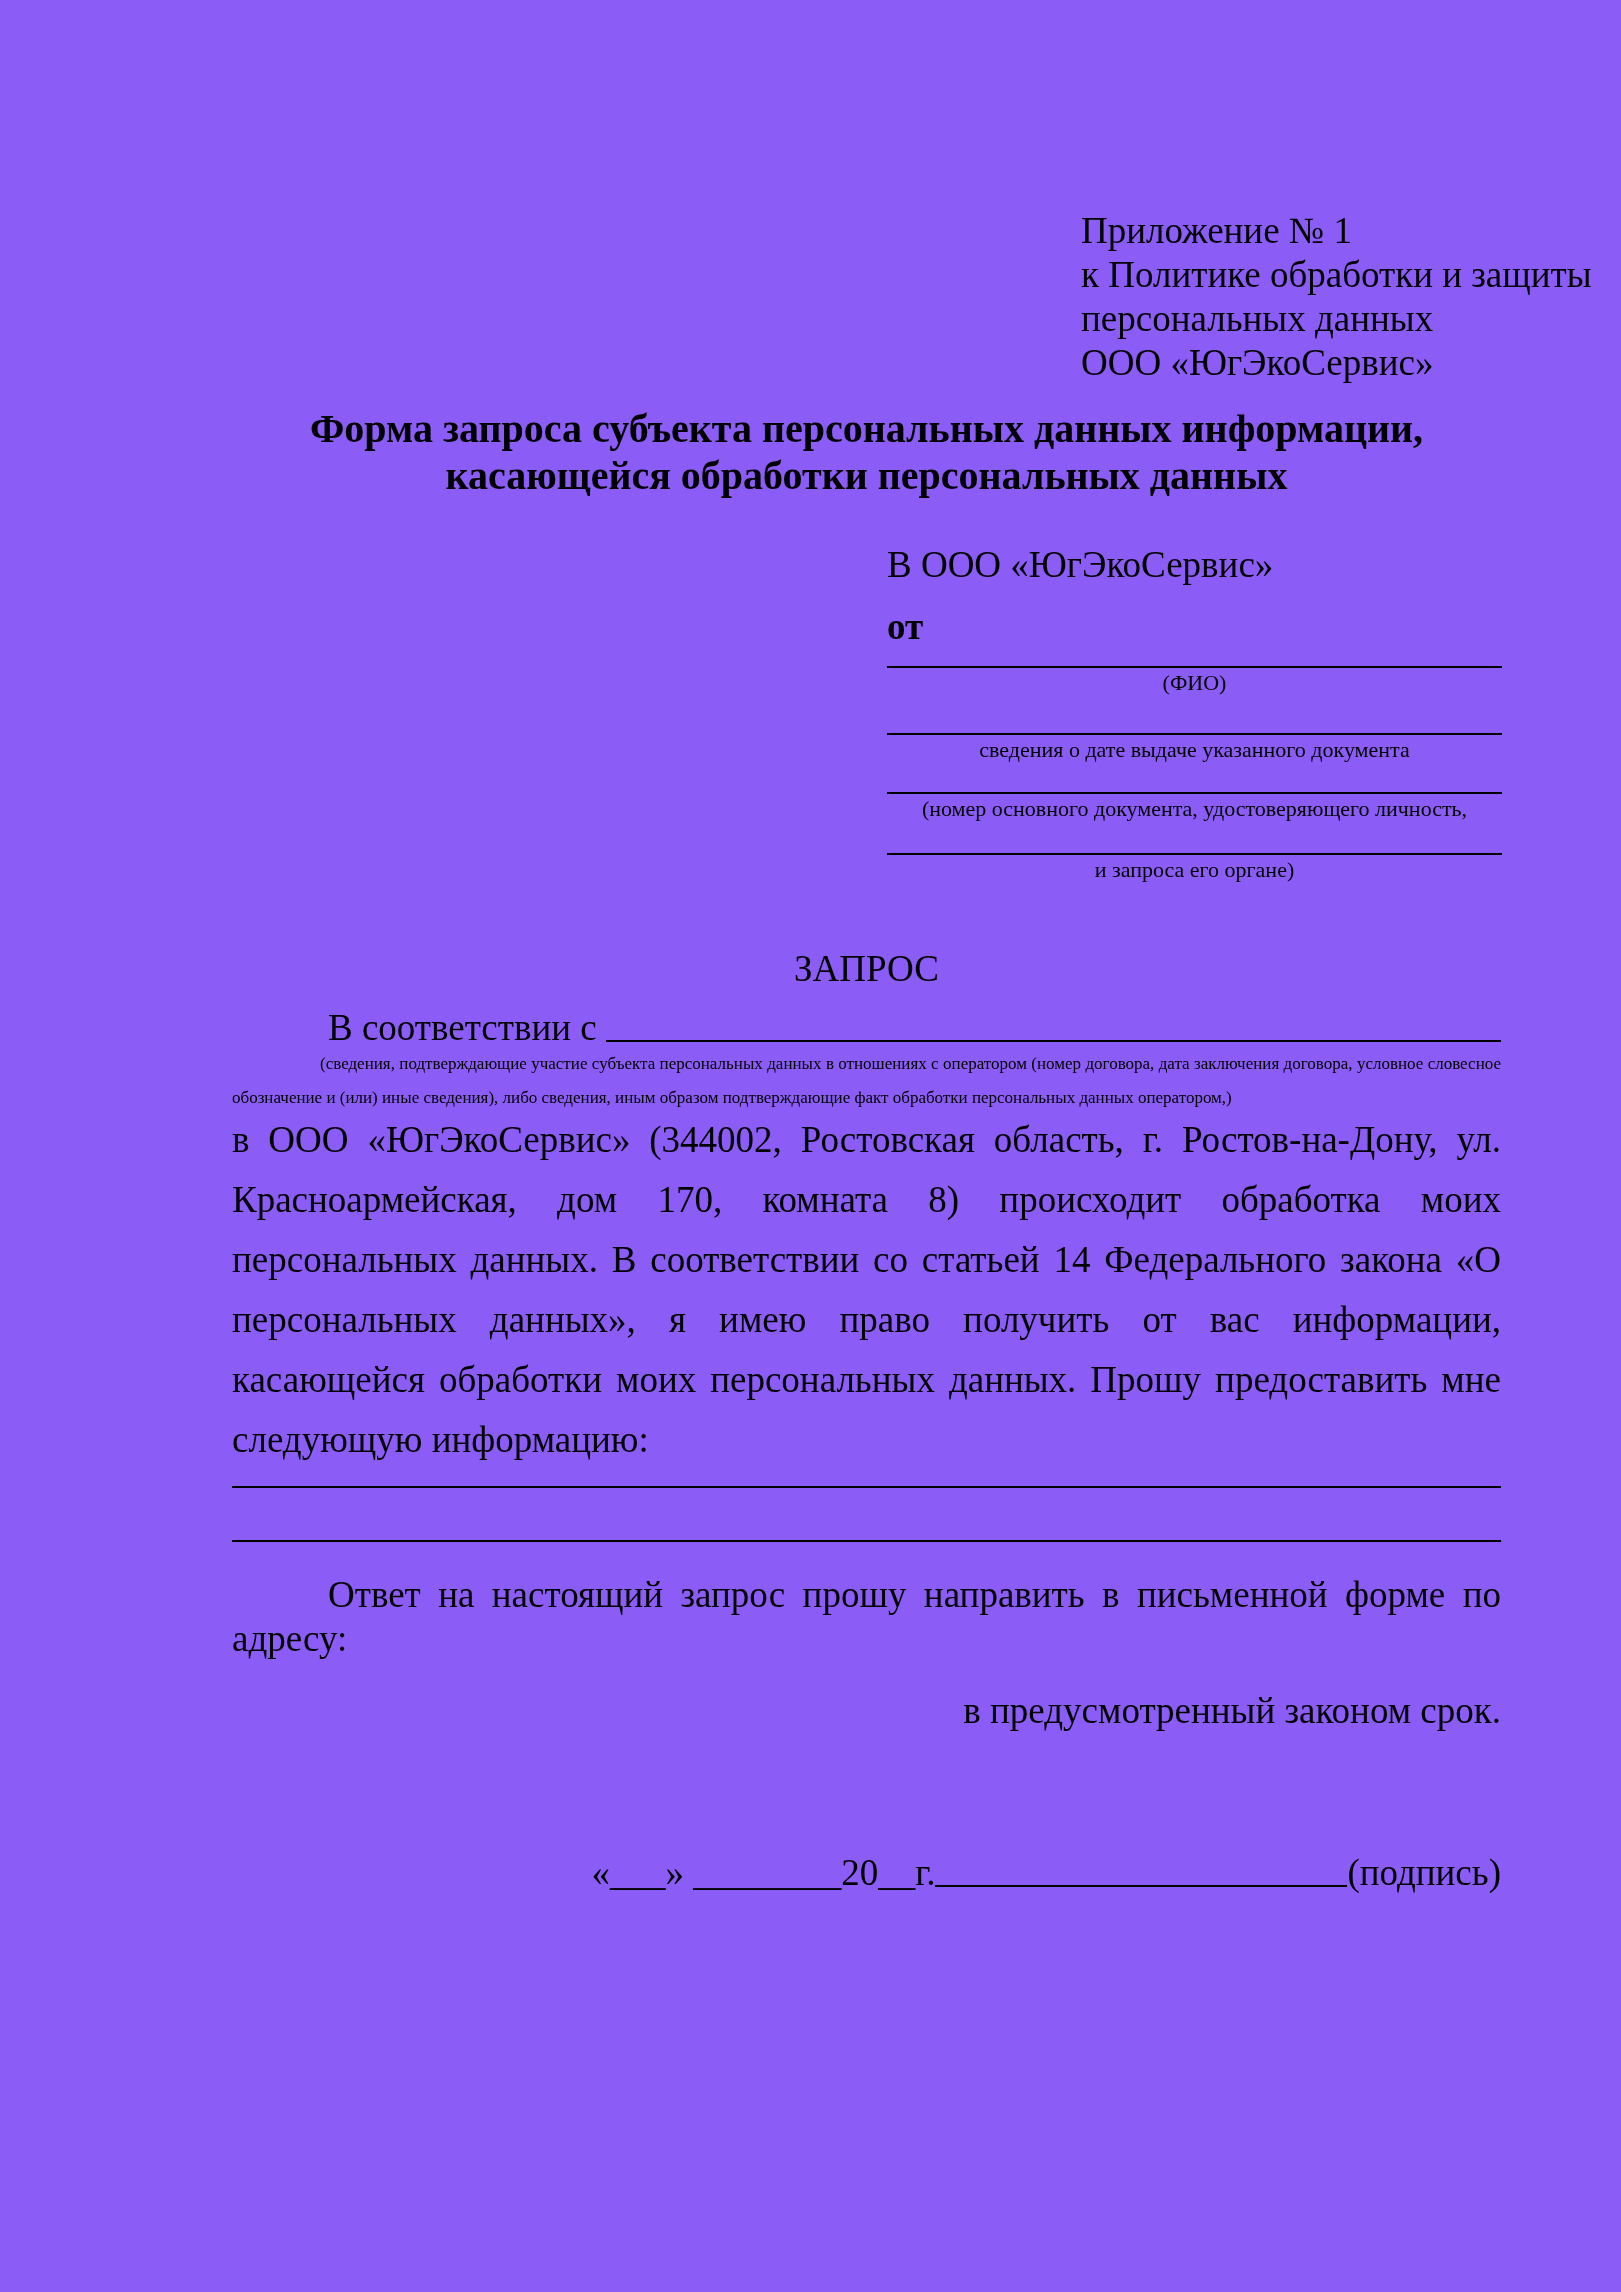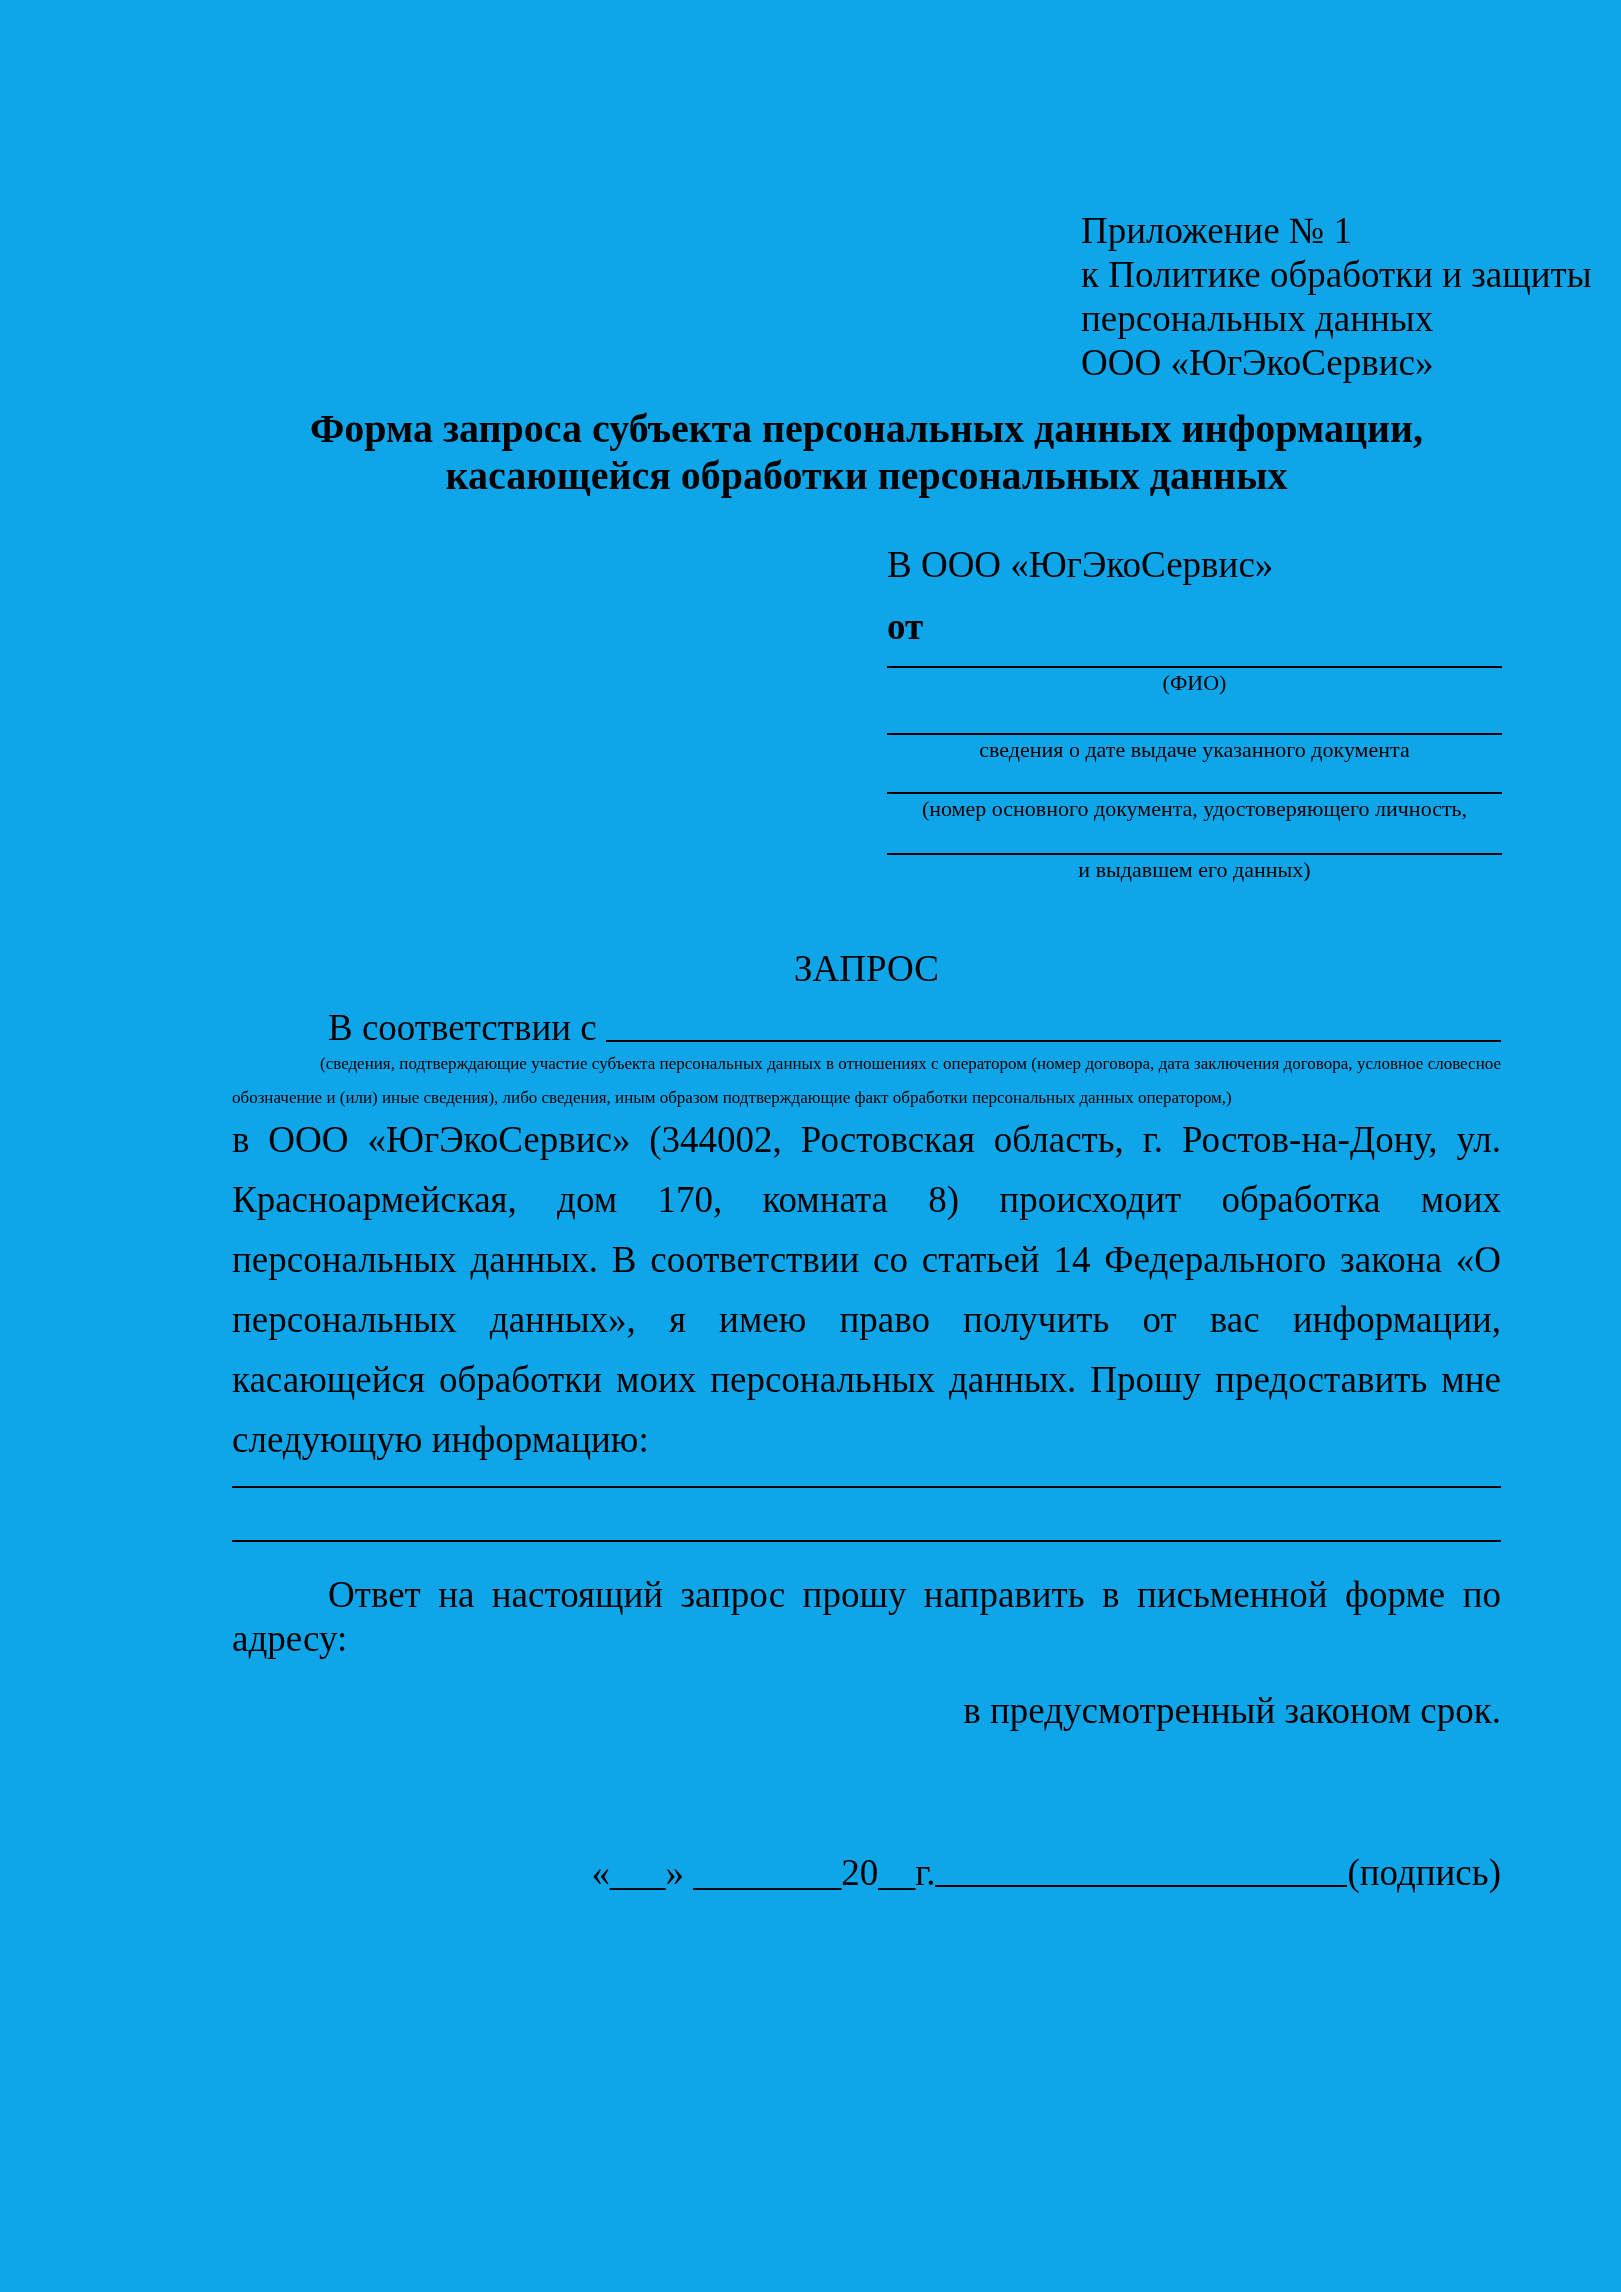--- a/index.html
+++ b/index.html
@@ -1,20 +1,20 @@
 <!DOCTYPE html>
 <html lang="ru"><head>
 <meta charset="utf-8">
 <style>
   html, body { margin: 0; padding: 0; background: #ffffff; }
   .page {
     position: relative;
     width: 1621px;
     height: 2293px;
-    background: #0ea5e9;
+    background: #8b5cf6;
     color: #000000;
     font-family: "Liberation Serif", "DejaVu Serif", serif;
     box-sizing: border-box;
     overflow: hidden;
   }
   .content {
     box-sizing: border-box;
     width: 100%;
     height: 100%;
     padding: 0 120px 0 232px; 
@@ -167,21 +167,21 @@
         <div class="caption">сведения о дате выдаче указанного документа</div>
       </div>
 
       <div class="field">
         <div class="rule rule-h29"></div>
         <div class="caption">(номер основного документа, удостоверяющего личность,</div>
       </div>
 
       <div class="field">
         <div class="rule rule-h31"></div>
-        <div class="caption">и выдавшем его данных)</div>
+        <div class="caption">и запроса его органе)</div>
       </div>
     </div>
 
     <div class="request-heading">ЗАПРОС</div>
 
     <div class="intro-line">
       <span class="prefix">В соответствии с</span>
       <span class="fill-rule"></span>
     </div>
 

